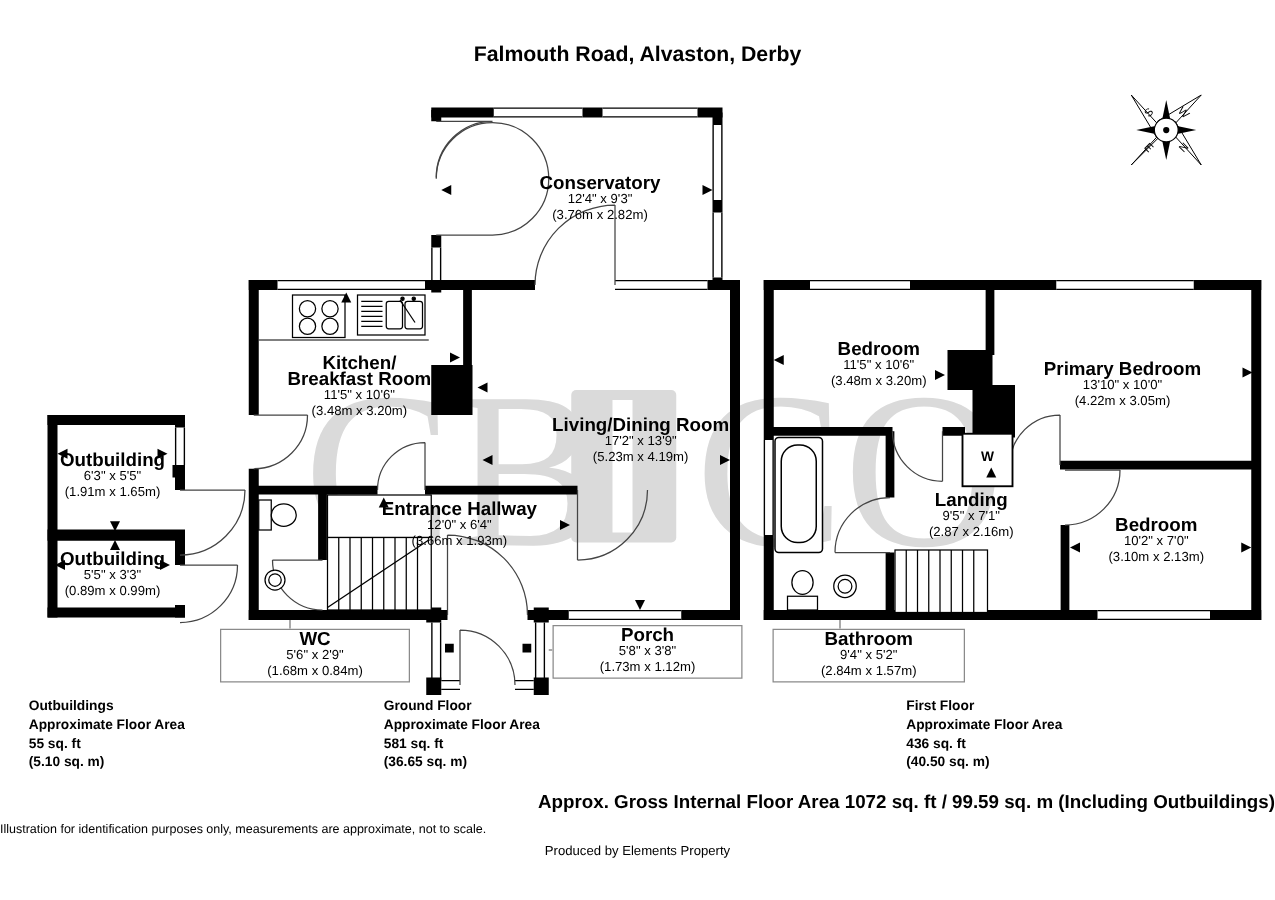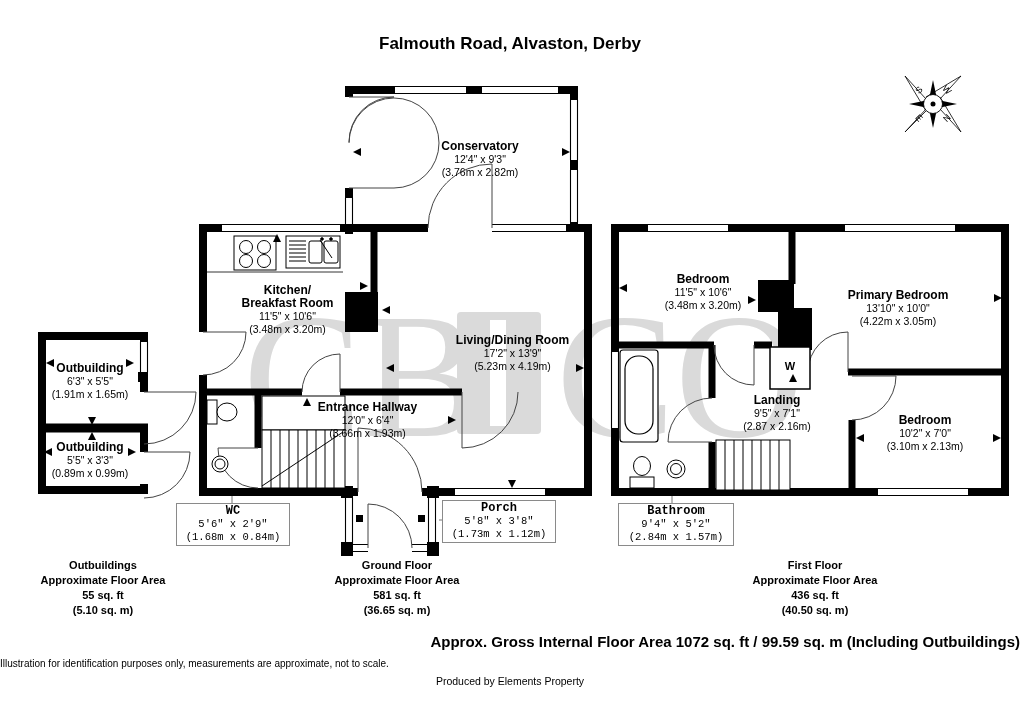--- a/index.html
+++ b/index.html
@@ -2,25 +2,25 @@
 <html><head>
 <meta charset="utf-8">
 <style>
   html,body{margin:0;padding:0;}
   body{width:1020px;height:720px;position:relative;background:#fff;
        font-family:"Liberation Sans",sans-serif;color:#000;overflow:hidden;}
   #plan-svg{position:absolute;left:0;top:0;}
   .title{position:absolute;left:0;top:34px;width:1020px;text-align:center;
          font-size:17px;font-weight:bold;}
   .lbl{position:absolute;text-align:center;line-height:13px;}
-  .nm{font-weight:bold;font-size:12px;white-space:pre-line;}
+  .nm{font-weight:bold;font-size:15px;white-space:pre-line;}
   .dm{font-size:10.5px;}
-  .callout{border:1px solid #8a8a8a;background:#fff;padding:1px 1px;font-family:Liberation Mono, monospace;}
+  .callout{border:1px solid #8a8a8a;background:#fff;padding:1px 20px;}
   .w-lbl{position:absolute;font-size:11px;font-weight:bold;text-align:center;}
-  .floor-area{position:absolute;text-align:center;font-size:11px;font-weight:bold;line-height:15px;}
+  .floor-area{position:absolute;font-size:11px;font-weight:bold;line-height:15px;}
   .footer-total{position:absolute;left:0;top:633px;width:1020px;text-align:right;
                 font-size:15px;font-weight:bold;}
   .footer-disclaimer{position:absolute;left:0;top:658px;width:1020px;text-align:left;font-size:10px;}
   .footer-producer{position:absolute;left:0;top:675px;width:1020px;text-align:center;font-size:10.5px;}
 </style>
 </head>
 <body>
 
 <svg id="plan-svg" width="1020" height="720" viewBox="0 0 1020 720">
 

